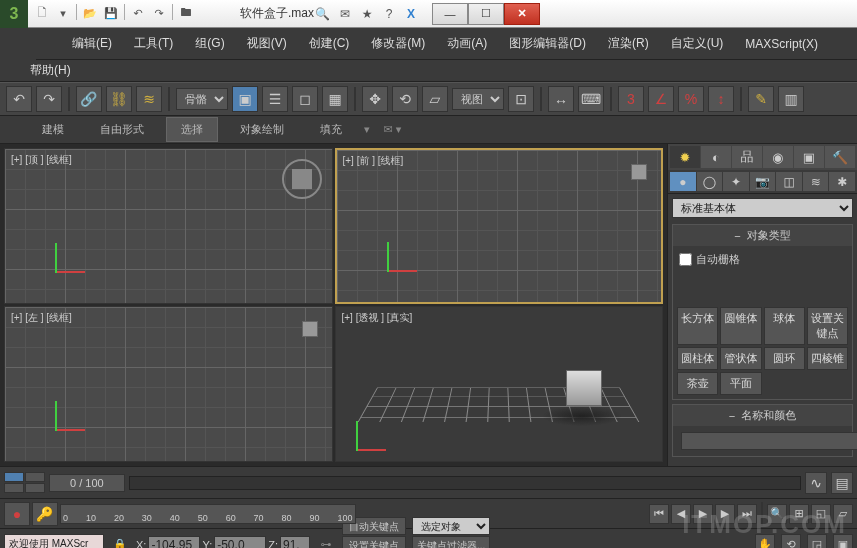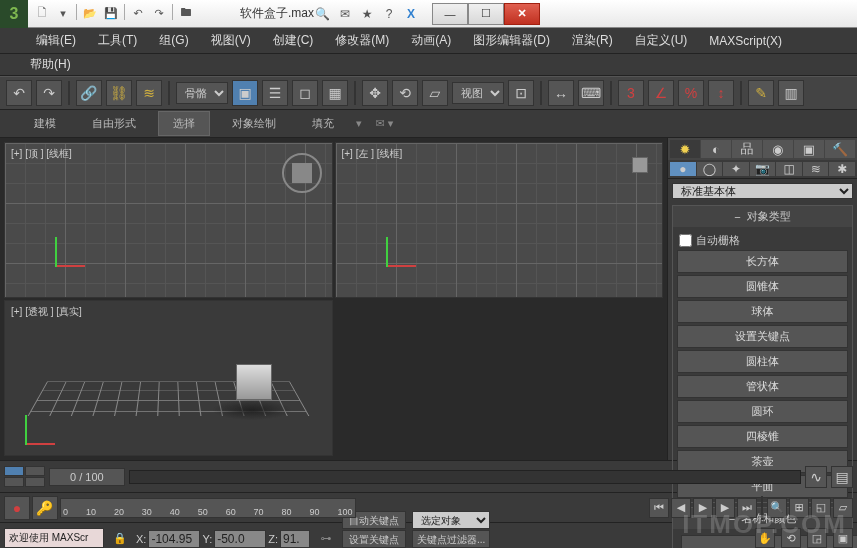--- a/index.html
+++ b/index.html
@@ -14,33 +14,33 @@
 .filename { margin-left:40px; color:#333; font-size:12px; }
 .search-box { margin-left:auto; margin-right:8px; width:160px; height:20px; border:1px solid #aaa; background:#fff; padding:0 4px; font-size:11px; color:#888; }
 .title-icons { display:flex; gap:4px; }
 .title-icon { width:18px; height:18px; color:#555; display:flex; align-items:center; justify-content:center; font-size:12px; }
 .win-btns { display:flex; margin-left:12px; }
 .win-btn { width:36px; height:22px; display:flex; align-items:center; justify-content:center; font-size:11px; cursor:pointer; }
 .win-min,.win-max { background:linear-gradient(#f0f0f0,#d8d8d8); border:1px solid #888; color:#333; }
 .win-close { background:linear-gradient(#e06050,#c03020); border:1px solid #a02010; color:#fff; font-weight:bold; }
 
 
-.menubar { height:26px; background:#3a3a3a; display:flex; align-items:center; padding:0 26px; gap:2px; border-bottom:1px solid #222; }
+.menubar { height:32px; background:#3a3a3a; display:flex; align-items:center; padding:0 26px; gap:2px; border-bottom:1px solid #222;margin-left:36px; }
 .menu-item { padding:3px 10px; color:#ddd; cursor:pointer; font-size:12px; }
 .helpbar { height:22px; background:#3a3a3a; padding:0 20px; display:flex; align-items:center; border-bottom:1px solid #222; }
 
 
 .main-toolbar { height:34px; background:#444; display:flex; align-items:center; padding:0 6px; gap:4px; border-top:1px solid #555; border-bottom:1px solid #222; }
 .tb-btn { width:26px; height:26px; background:#555; border:1px solid #333; display:flex; align-items:center; justify-content:center; color:#ccc; cursor:pointer; font-size:14px; }
 .tb-btn.active { background:#5080b0; }
 .tb-sep { width:2px; height:24px; background:#333; margin:0 2px; }
 .tb-select { height:22px; background:#555; border:1px solid #333; color:#ccc; padding:0 4px; font-size:11px; }
 
 
-.ribbon { height:28px; background:#3a3a3a; display:flex; align-items:center; padding:0 20px; gap:8px; border-bottom:1px solid #222; }
+.ribbon { height:28px; background:#3a3a3a; display:flex; align-items:center; padding:0 28px; gap:8px; border-bottom:1px solid #222; }
 .ribbon-tab { padding:4px 14px; color:#bbb; cursor:pointer; font-size:11px; }
 .ribbon-tab.active { background:#555; border:1px solid #666; }
 
 
 .main { display:flex; height:calc(100% - 28px - 26px - 22px - 34px - 28px - 32px - 30px - 26px); }
 .viewports { flex:1; display:grid; grid-template-columns:1fr 1fr; grid-template-rows:1fr 1fr; gap:2px; padding:4px; background:#2a2a2a; }
 .vp { background:#4a4a4a; position:relative; border:1px solid #333; overflow:hidden; }
 .vp.active { border:2px solid #c0a050; }
 .vp-label { position:absolute; top:4px; left:6px; color:#ccc; font-size:10px; z-index:2; }
 .vp-grid { position:absolute; inset:0; background-image:
@@ -70,21 +70,21 @@
 .cmd-tabs { display:flex; height:26px; background:#444; gap:1px; padding:2px; }
 .cmd-tab { flex:1; background:#555; display:flex; align-items:center; justify-content:center; cursor:pointer; color:#ccc; font-size:13px; }
 .cmd-tab.active { background:#3a3a3a; color:#fff; }
 .cmd-subtabs { display:flex; height:24px; gap:1px; padding:2px; background:#3a3a3a; border-bottom:1px solid #222; }
 .cmd-subtab { flex:1; background:#555; display:flex; align-items:center; justify-content:center; cursor:pointer; color:#ccc; font-size:12px; }
 .cmd-subtab.active { background:#6090c0; }
 .cmd-select { width:calc(100% - 8px); margin:4px; height:20px; background:#ccc; border:1px solid #333; color:#222; font-size:11px; padding:0 4px; }
 .rollout { margin:2px 4px; border:1px solid #555; }
 .rollout-header { background:#444; padding:3px 6px; color:#ccc; font-size:11px; text-align:center; cursor:pointer; display:flex; align-items:center; justify-content:center; gap:6px; }
 .rollout-body { padding:4px; }
-.obj-grid { display:grid; grid-template-columns:1fr; gap:2px; }
+.obj-grid { display:grid; grid-template-columns:1fr 1fr 1fr 1fr; gap:2px;margin-top:38px; }
 .obj-btn { padding:3px 2px; background:#555; border:1px solid #333; color:#ddd; font-size:11px; text-align:center; cursor:pointer; }
 .autogrid { display:flex; align-items:center; justify-content:flex-start; gap:4px; padding:2px; color:#ccc; font-size:11px; }
 .name-row { display:flex; align-items:center; gap:4px; padding:2px 4px; }
 .name-field { flex:1; height:18px; background:#555; border:1px solid #333; }
 
 
 .time-slider { height:32px; background:#3a3a3a; display:flex; align-items:center; border-top:1px solid #222; padding:0 4px; gap:4px; }
 .ts-layout { display:flex; flex-direction:column; gap:1px; }
 .ts-lbtn { width:20px; height:10px; background:#555; border:1px solid #333; cursor:pointer; }
 .ts-lbtn.active { background:#5080b0; }
@@ -200,20 +200,27 @@
 
 <div class="main">
   <div class="viewports">
     <div class="vp">
       <div class="vp-label">[+] [顶 ] [线框]</div>
       <div class="vp-grid"></div>
       <div class="vp-grid-dark"></div>
       <div class="vp-gizmo">
           <div class="vp-gizmo-inner"></div>
         </div>
+      <div class="vp-axes"></div>
+    </div>
+    <div class="vp active">
+      <div class="vp-label">[+] [前 ] [线框]</div>
+      <div class="vp-grid"></div>
+      <div class="vp-grid-dark"></div>
+      <div class="vp-small-cube"></div>
       <div class="vp-axes"></div>
     </div>
     <div class="vp">
       <div class="vp-label">[+] [左 ] [线框]</div>
       <div class="vp-grid"></div>
       <div class="vp-grid-dark"></div>
       <div class="vp-small-cube"></div>
       <div class="vp-axes"></div>
     </div>
     <div class="vp vp-persp">

